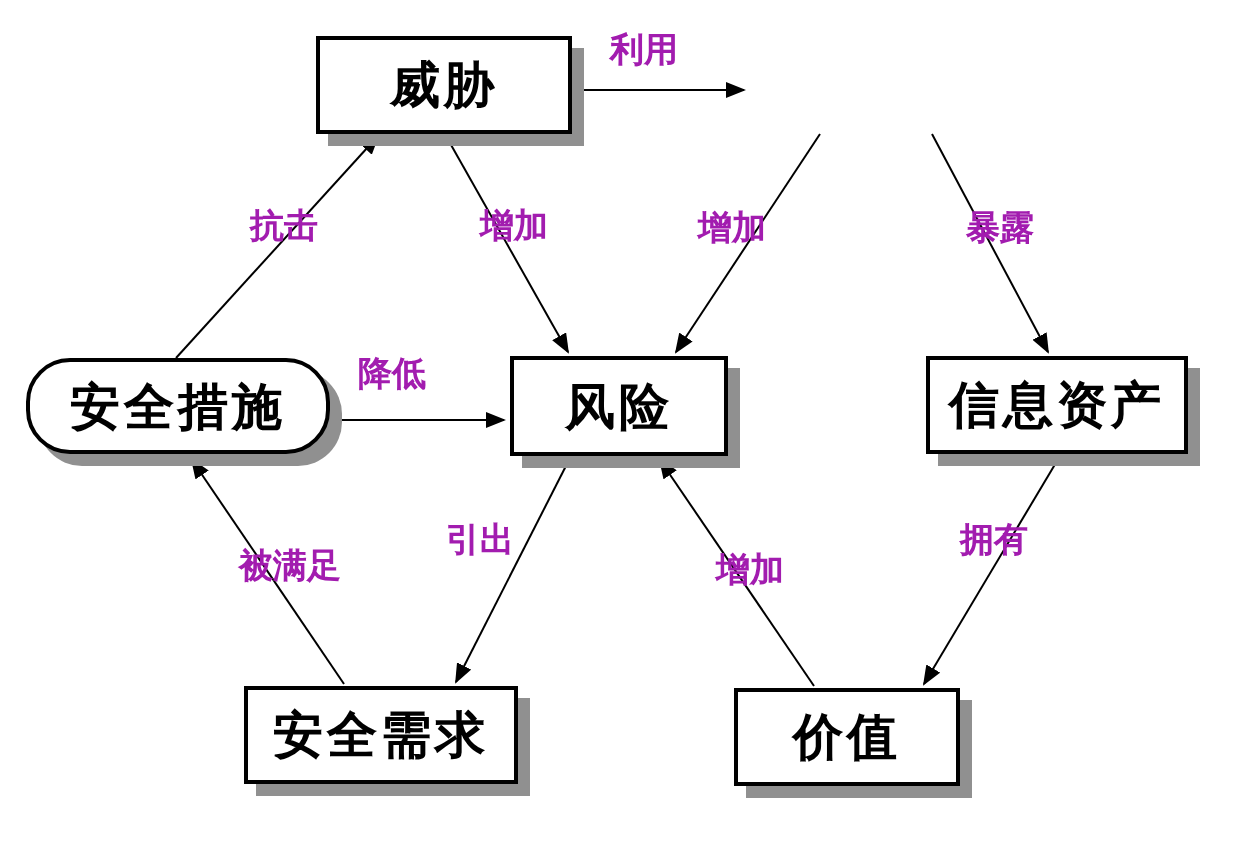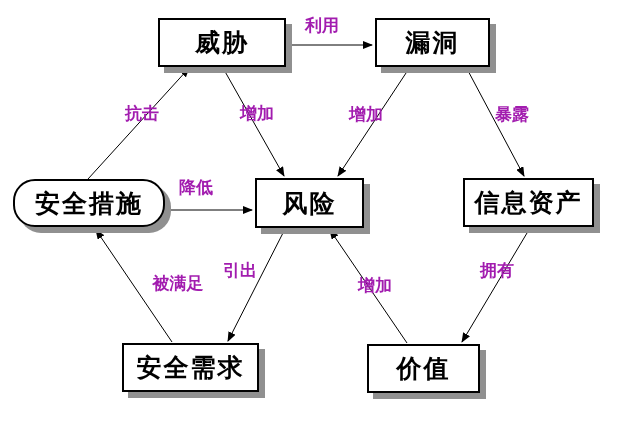--- a/index.html
+++ b/index.html
@@ -49,23 +49,23 @@
   .n-measures { left: 13px;  top: 179px; width: 152px; height: 48px; border-radius: 22px; }
   .n-risk     { left: 255px; top: 178px; width: 109px; height: 50px; }
   .n-assets   { left: 463px; top: 178px; width: 131px; height: 49px; }
   .n-reqs     { left: 122px; top: 343px; width: 137px; height: 49px; }
   .n-value    { left: 367px; top: 344px; width: 113px; height: 49px; }
   
   .l-exploit   { left: 322px; top: 25px; }
   .l-resist    { left: 142px; top: 113px; }
   .l-increase1 { left: 257px; top: 113px; }
   .l-increase2 { left: 366px; top: 114px; }
-  .l-expose    { left: 512px; top: 114px; }
+  .l-expose    { left: 500px; top: 114px; }
   .l-reduce    { left: 196px; top: 187px; }
-  .l-satisfied { left: 145px; top: 283px; margin-left: 33px; }
+  .l-satisfied { left: 145px; top: 283px; }
   .l-leadsto   { left: 240px; top: 270px; }
   .l-increase3 { left: 375px; top: 285px; }
   .l-own       { left: 497px; top: 270px; }
 </style>
 </head>
 <body>
 
 <div class="stage">
 
   <svg class="edges" viewBox="0 0 626 423">
@@ -81,23 +81,20 @@
     <line x1="466" y1="67" x2="524" y2="176" stroke="#000" stroke-width="1" marker-end="url(#arrowhead)"></line>
     <line x1="166" y1="210" x2="252" y2="210" stroke="#000" stroke-width="1" marker-end="url(#arrowhead)"></line>
     <line x1="172" y1="342" x2="96" y2="230" stroke="#000" stroke-width="1" marker-end="url(#arrowhead)"></line>
     <line x1="285" y1="229" x2="228" y2="341" stroke="#000" stroke-width="1" marker-end="url(#arrowhead)"></line>
     <line x1="407" y1="343" x2="330" y2="230" stroke="#000" stroke-width="1" marker-end="url(#arrowhead)"></line>
     <line x1="530" y1="228" x2="462" y2="342" stroke="#000" stroke-width="1" marker-end="url(#arrowhead)"></line>
   </svg>
 
   <div class="node n-threat">
     <span>威胁</span>
-  </div>
-  <div class="node n-vuln">
-    <span>漏洞</span>
   </div>
   <div class="node n-measures">
     <span>安全措施</span>
   </div>
   <div class="node n-risk">
     <span>风险</span>
   </div>
   <div class="node n-assets">
     <span>信息资产</span>
   </div>

